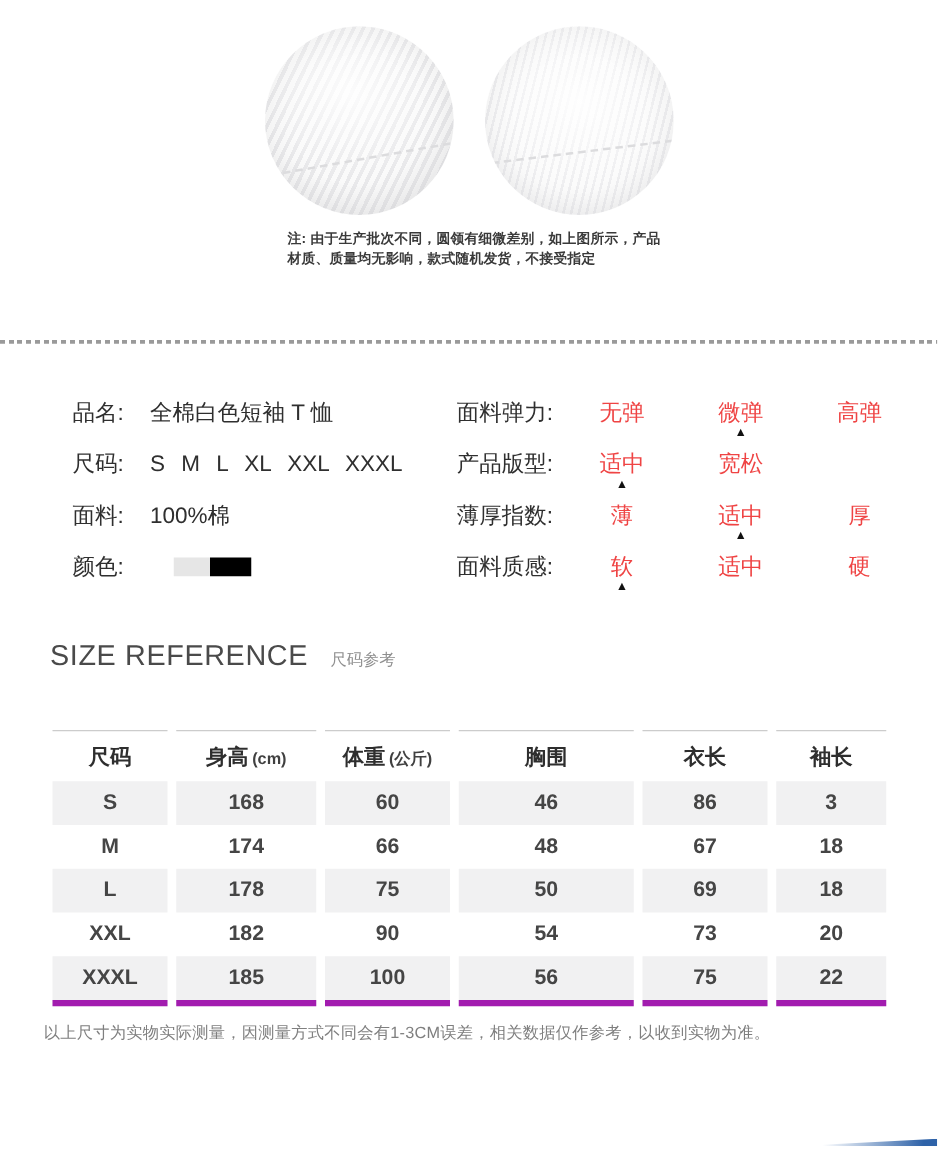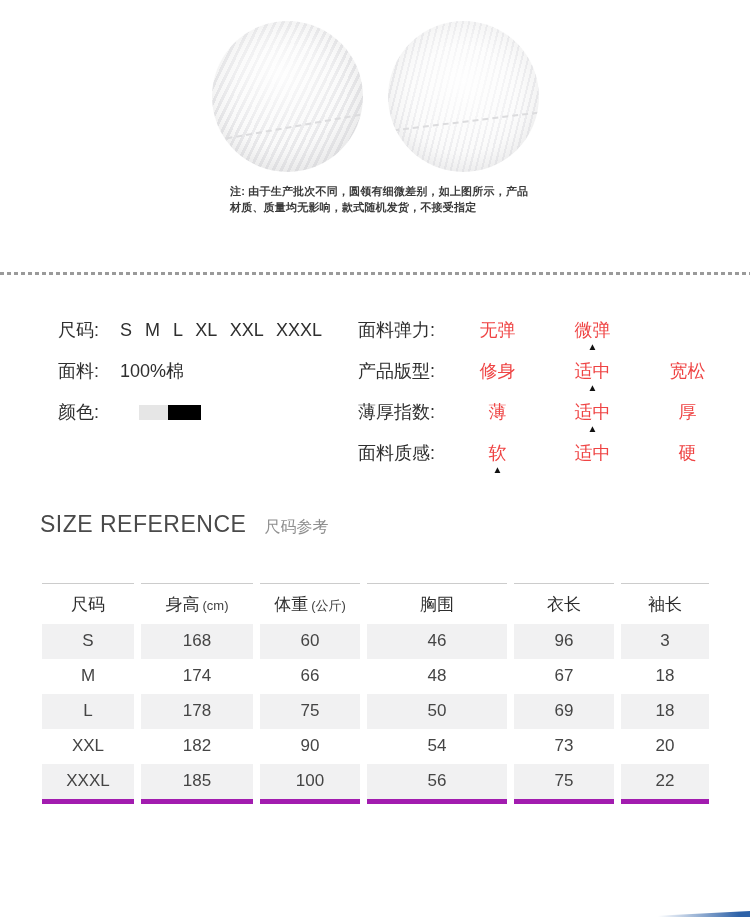--- a/index.html
+++ b/index.html
@@ -65,41 +65,41 @@
   .info { display:flex; padding:44px 0 0 58px; }
   .info-left { width:300px; }
   .info-row { margin-bottom:19px; font-size:18px; line-height:22px; color:#2f2f2f; white-space:nowrap; }
   .info-label { display:inline-block; width:57px; }
   .info-value { color:#2f2f2f; }
   .info-value.sizes { word-spacing:8px;margin-top:44px; }
   .swatch { display:inline-block; height:15px; vertical-align:-2px; }
   .swatch.light { width:29px; background:#e6e6e6; margin-left:24px; }
   .swatch.black { width:33px; background:#000000; }
 
-  .info-right { padding-left:0; }
+  .info-right { padding-left:0;text-align:center; }
   .attr-row { display:flex; margin-bottom:6px; }
   .attr-label { width:92px; font-size:18px; line-height:22px; color:#2f2f2f; white-space:nowrap; }
   .attr-opt {
     width:95px; display:inline-flex; flex-direction:column; align-items:center;
   }
   .opt-text { font-style:normal; font-size:18px; line-height:22px; color:#ef4444; }
   .opt-mark { font-style:normal; height:13px; font-size:10px; line-height:12px; color:#111; }
 
   
   .size-ref { margin:27px 0 0 40px; display:flex; align-items:baseline; line-height:28px; }
   .size-ref .en { font-size:23px; color:#4a4a4a; letter-spacing:0.5px; }
-  .size-ref .zh { font-size:16px; color:#8f8f8f; margin-left:18px; }
+  .size-ref .zh { font-size:13px; color:#8f8f8f; margin-left:18px; }
 
   
   table.size-table {
     margin:42px 0 0 35px;
     border-collapse:separate; border-spacing:7px 0;
     table-layout:fixed;
   }
-  .size-table th, .size-table td { text-align:center; font-weight:normal; }
+  .size-table th, .size-table td { text-align:center; font-weight:bold; }
   .size-table th {
     border-top:1px solid #ccc;
     padding:9px 0 8px;
     font-size:17px; color:#2e2e2e; white-space:nowrap;
   }
   .size-table th .unit { font-size:13px; color:#404040; margin-left:3px; }
   .size-table th .unit:empty { display:none; }
   .size-table td { padding:7px 0 8px; font-size:17px; color:#454545; }
   .size-table tbody tr:nth-child(odd) td { background:#f1f1f2; }
   .size-table tbody tr:last-child td { border-bottom:5px solid #a21caf; }
@@ -126,20 +126,24 @@
     <div class="fabric-circle left"></div>
     <div class="fabric-circle right"></div>
     <p class="hero-note">注: 由于生产批次不同，圆领有细微差别，如上图所示，产品材质、质量均无影响，款式随机发货，不接受指定</p>
   </div>
 
   <div class="dashed-divider"></div>
 
   <div class="info">
     <div class="info-left">
       <div class="info-row">
+        <span class="info-label">品名:</span>
+        <span class="info-value">全棉白色短袖 T 恤</span>
+      </div>
+      <div class="info-row">
         <span class="info-label">尺码:</span>
         <span class="info-value sizes">S M L XL XXL XXXL</span>
       </div>
       <div class="info-row">
         <span class="info-label">面料:</span>
         <span class="info-value">100%棉</span>
       </div>
       <div class="info-row">
         <span class="info-label">颜色:</span><span class="swatch light"></span><span class="swatch black"></span>
       </div>
@@ -149,27 +153,27 @@
       <div class="attr-row">
         <span class="attr-label">面料弹力:</span>
         <span class="attr-opt">
             <i class="opt-text">无弹</i>
             <i class="opt-mark"></i>
           </span>
         <span class="attr-opt">
             <i class="opt-text">微弹</i>
             <i class="opt-mark">▲</i>
           </span>
+        <span class="attr-opt">
+            <i class="opt-text">高弹</i>
+            <i class="opt-mark"></i>
+          </span>
       </div>
       <div class="attr-row">
         <span class="attr-label">产品版型:</span>
-        <span class="attr-opt">
-            <i class="opt-text">修身</i>
-            <i class="opt-mark"></i>
-          </span>
         <span class="attr-opt">
             <i class="opt-text">适中</i>
             <i class="opt-mark">▲</i>
           </span>
         <span class="attr-opt">
             <i class="opt-text">宽松</i>
             <i class="opt-mark"></i>
           </span>
       </div>
       <div class="attr-row">
@@ -228,21 +232,21 @@
         <th><span>衣长</span></th>
         <th><span>袖长</span></th>
       </tr>
     </thead>
     <tbody>
       <tr>
         <td>S</td>
         <td>168</td>
         <td>60</td>
         <td>46</td>
-        <td>96</td>
+        <td>86</td>
         <td>3</td>
       </tr>
       <tr>
         <td>M</td>
         <td>174</td>
         <td>66</td>
         <td>48</td>
         <td>67</td>
         <td>18</td>
       </tr>
@@ -266,15 +270,16 @@
         <td>XXXL</td>
         <td>185</td>
         <td>100</td>
         <td>56</td>
         <td>75</td>
         <td>22</td>
       </tr>
     </tbody>
   </table>
 
+  <p class="table-footnote">以上尺寸为实物实际测量，因测量方式不同会有1-3CM误差，相关数据仅作参考，以收到实物为准。</p>
 
   <div class="accent-wedge"></div>
 </div>
 
 </body></html>

